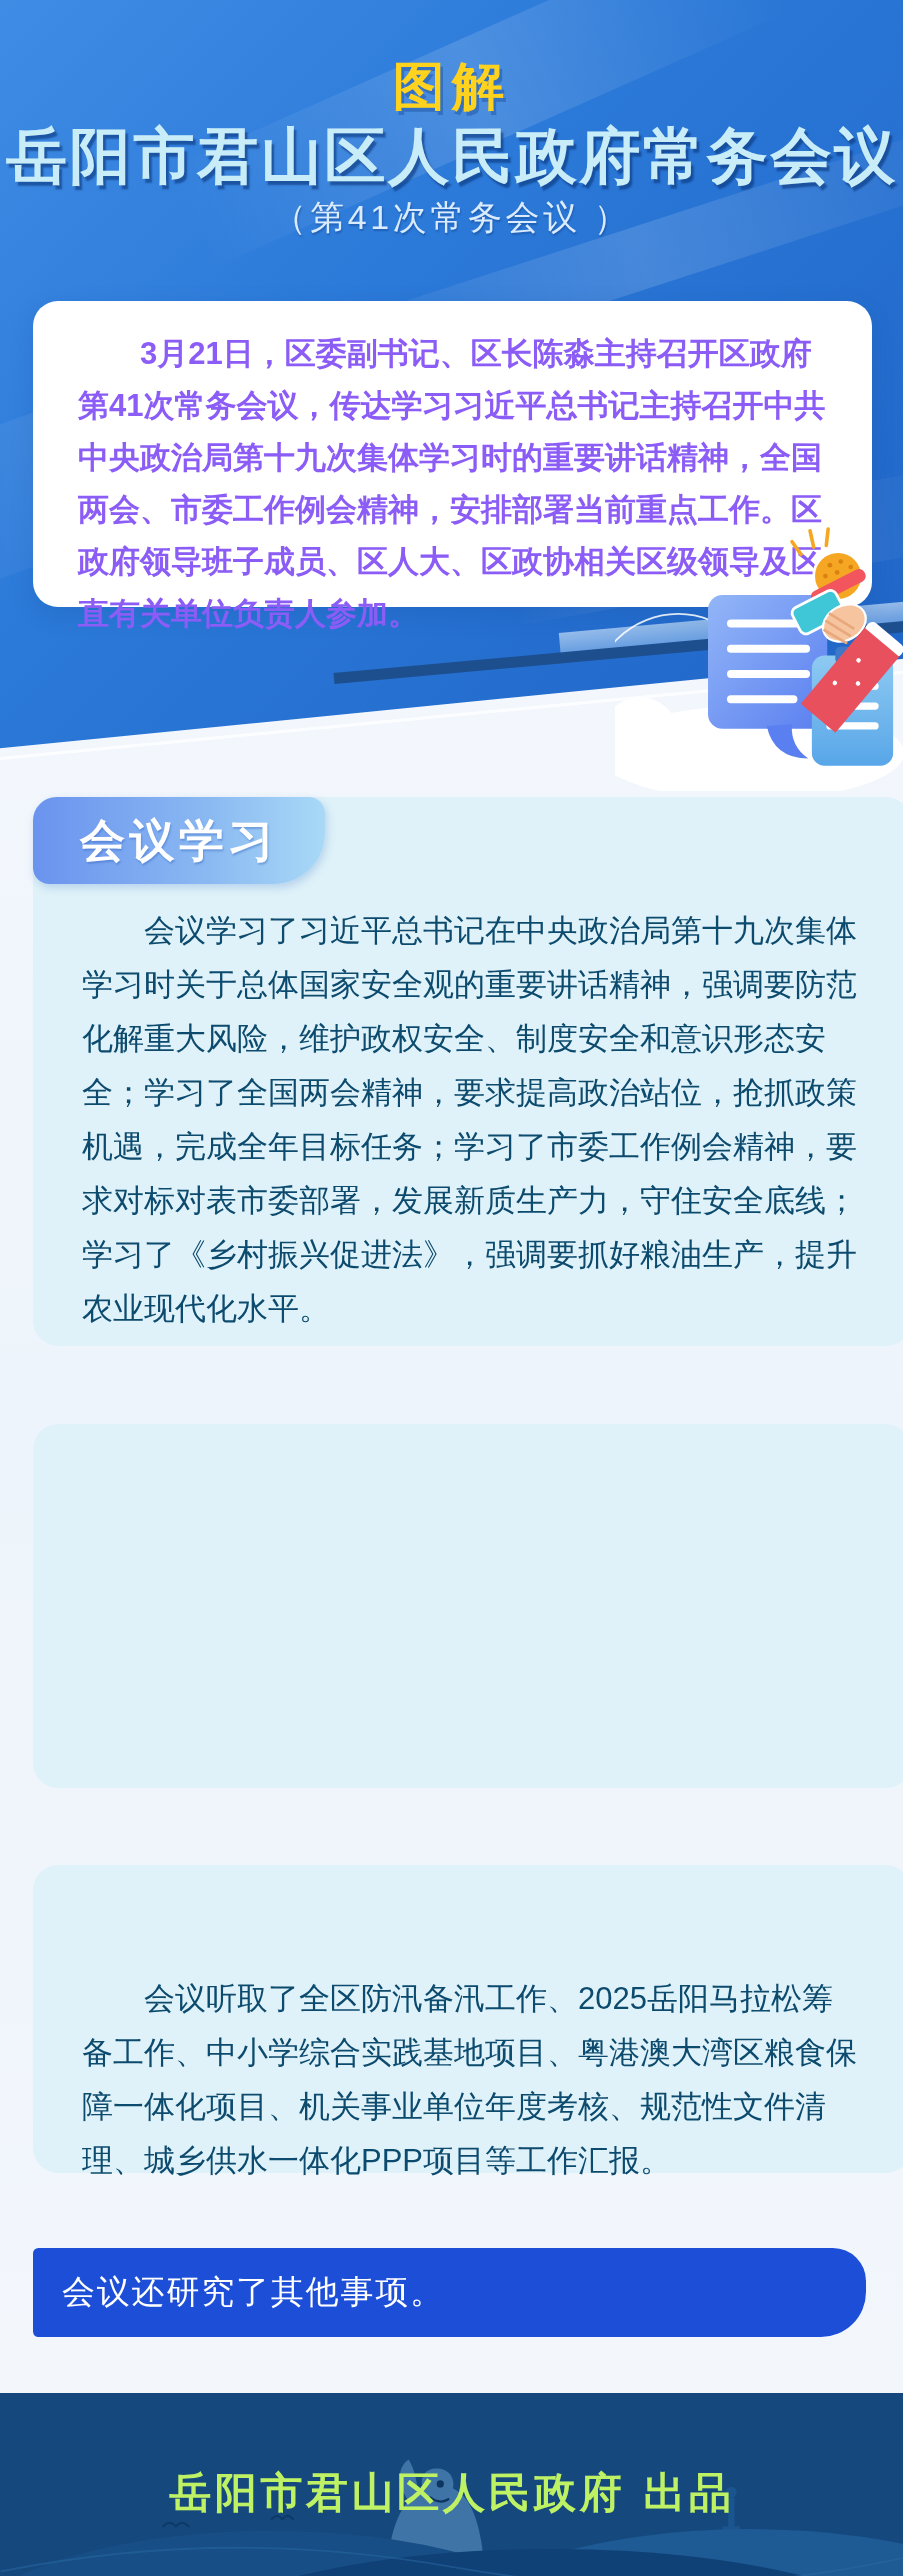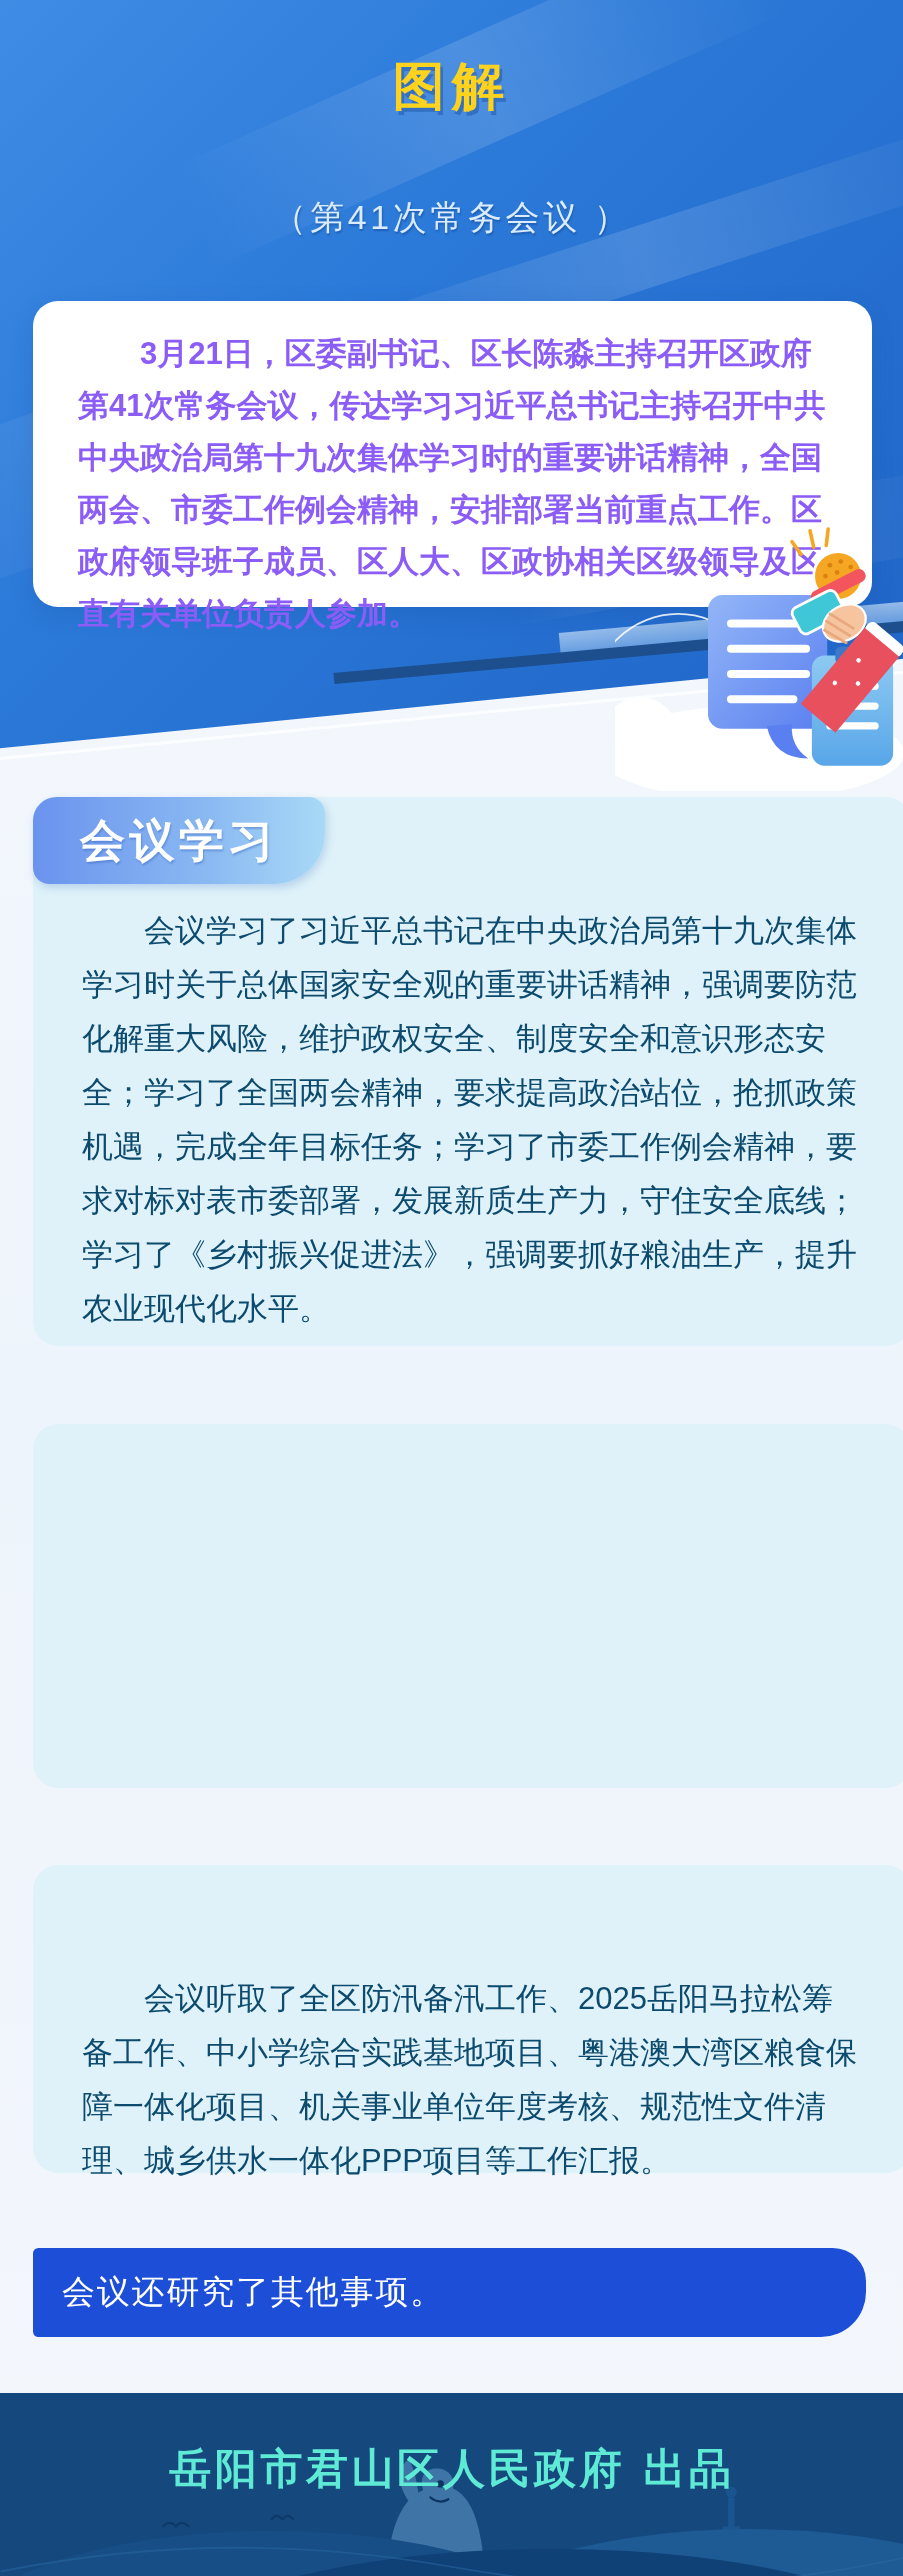--- a/index.html
+++ b/index.html
@@ -80,35 +80,36 @@
     background:#1d4ed8;border-radius:5.4px 33px 45px 5.4px;
     display:flex;align-items:center;padding-left:29px;box-sizing:border-box;
   }
   .note-bar span{font-size:33px;color:#ffffff;letter-spacing:1.8px;}
   
   .footer{
     position:absolute;top:2393px;left:0;width:904px;height:183px;
     background:#15497e;overflow:hidden;
   }
   .footer-credit{
-    position:absolute;top:48px;left:0;width:100%;text-align:center;
+    position:absolute;top:72px;left:0;width:100%;text-align:center;
     font-family:"DejaVu Serif","Liberation Serif",serif;
-    font-size:42px;font-weight:700;color:#5eead4;letter-spacing:3.6px;z-index:2;
+    font-size:42px;font-weight:700;color:#bef264;letter-spacing:3.6px;z-index:2;
   }
   .footer-decor{position:absolute;bottom:0;left:0;width:904px;height:185px;z-index:1;}
 </style>
 </head>
 <body>
 
 <div class="hero">
   <div class="streak s1"></div>
   <div class="streak s2"></div>
   <div class="streak s3"></div>
   <div class="streak s4"></div>
   <div class="hero-tag">图解</div>
+  <div class="hero-title">岳阳市君山区人民政府常务会议</div>
   <div class="hero-subtitle">（第41次常务会议 ）</div>
   <div class="wedge-light"></div>
   <div class="wedge-navy"></div>
 </div>
 <div class="cut-line"></div>
 
 <div class="intro-card">
   <p>3月21日，区委副书记、区长陈淼主持召开区政府第41次常务会议，传达学习习近平总书记主持召开中共中央政治局第十九次集体学习时的重要讲话精神，全国两会、市委工作例会精神，安排部署当前重点工作。区政府领导班子成员、区人大、区政协相关区级领导及区直有关单位负责人参加。</p>
 </div>
 

